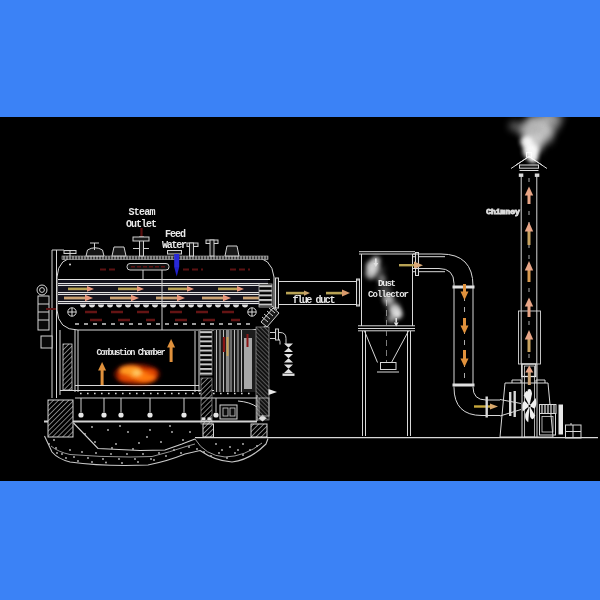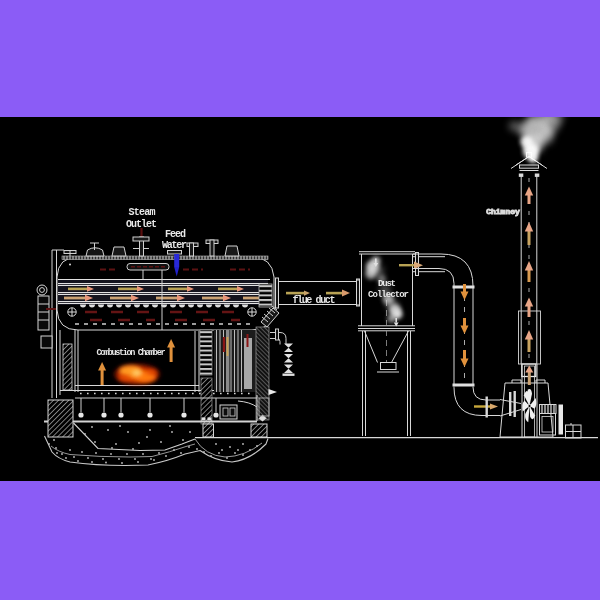--- a/index.html
+++ b/index.html
@@ -1,16 +1,16 @@
 <!DOCTYPE html>
 <html><head>
 <meta charset="utf-8">
 <style>
   html,body{margin:0;padding:0;background:#ffffff;width:600px;height:600px;overflow:hidden;}
-  #stage{position:relative;width:600px;height:600px;background:#8b5cf6;text-align:center;}
+  #stage{position:relative;width:600px;height:600px;background:#3b82f6;text-align:center;}
   #art{position:absolute;left:0;top:117px;width:600px;height:364px;background:#000;}
   svg text{font-family:"Liberation Mono",monospace;fill:#e8e8e8;opacity:0.999;}
   #art svg{-webkit-font-smoothing:antialiased;}
 </style>
 </head>
 <body>
 <div id="stage">
 <div id="art">
 <svg width="600" height="364" viewBox="0 117 600 364" xmlns="http://www.w3.org/2000/svg">
 <defs>

